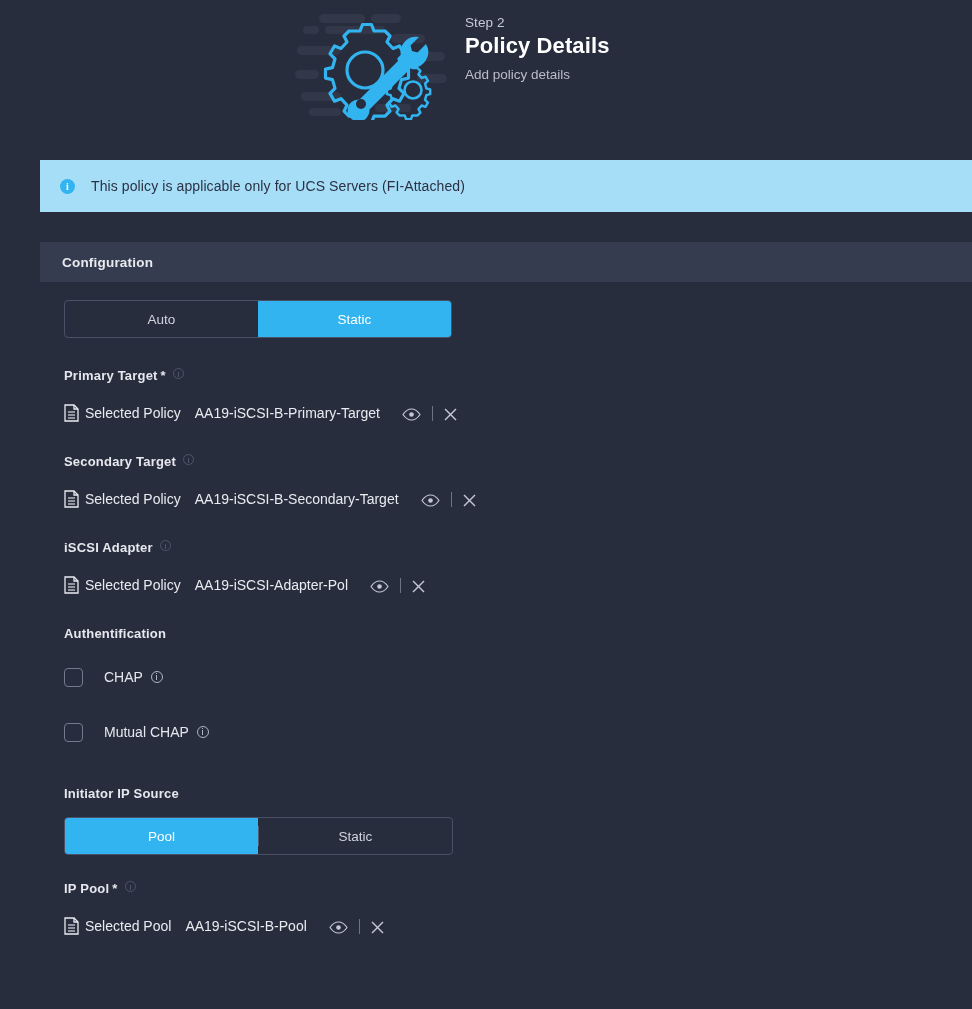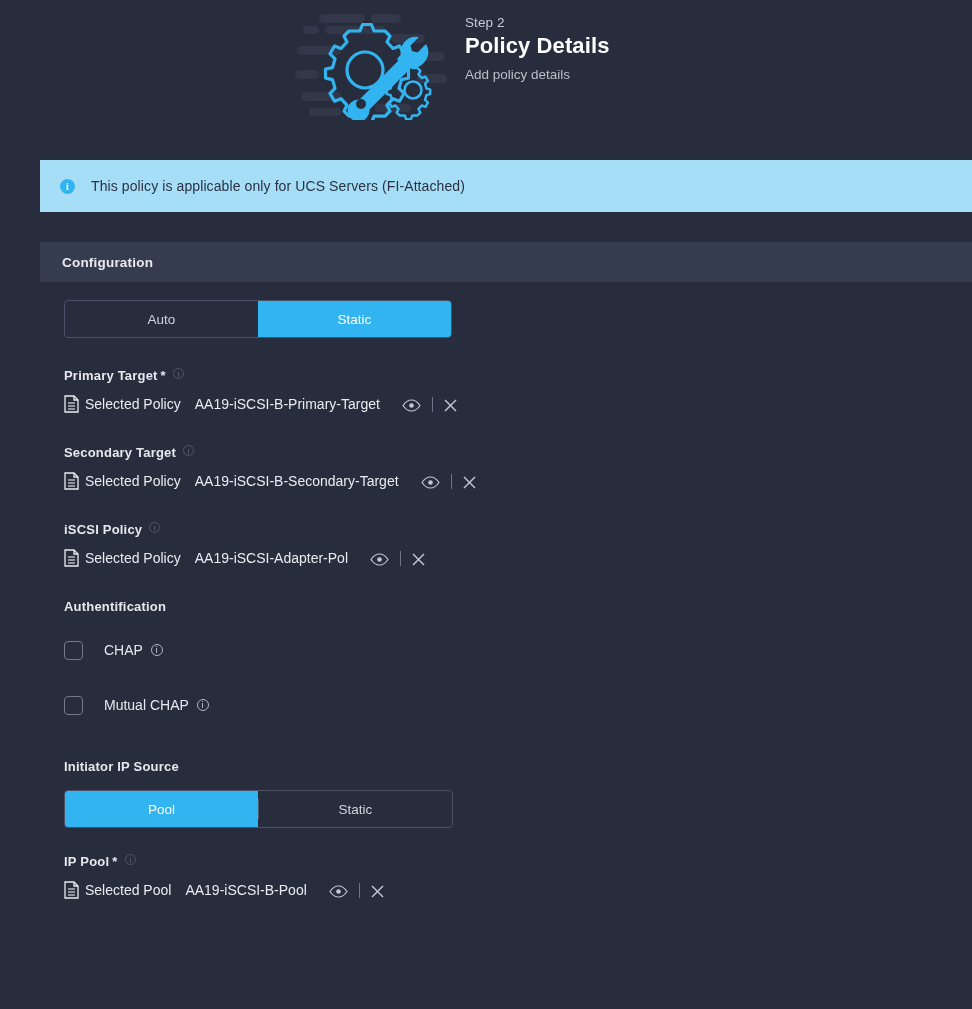--- a/index.html
+++ b/index.html
@@ -96,21 +96,21 @@
     border: 1px solid #4e5568; margin-left: 7px;
     display: inline-block; position: relative; top: 0px;
   }
   .info-dim::after {
     content: ""; position: absolute; left: 4px; top: 2.5px;
     width: 1px; height: 5px; background: #4e5568;
   }
 
   
   .sel-row {
-    display: flex; align-items: center; margin-top: 10px; height: 22px;
+    display: flex; align-items: center; margin-top: 19px; height: 22px;
   }
   .doc-icon { width: 15px; height: 18px; flex: 0 0 15px; margin-right: 6px; }
   .sel-kind { font-size: 14px; color: #e9ebf0; }
   .sel-value { font-size: 14px; color: #e9ebf0; margin-left: 14px; }
   .sel-actions { display: flex; align-items: center; margin-left: 22px; }
   .eye-icon { width: 19px; height: 13px; }
   .pipe {
     width: 1px; height: 15px; background: #6d7488; margin: 0 11px;
   }
   .x-icon { width: 13px; height: 13px; }
@@ -290,21 +290,21 @@
                 <line x1="12" y1="1" x2="1" y2="12" stroke="#c3c8d4" stroke-width="1.4"></line>
               </svg>
             </span>
           </span>
         </div>
       </div>
 
       
       <div class="mt-sec">
         <div class="field-label">
-          <span>iSCSI Policy</span>
+          <span>iSCSI Adapter</span>
           <span class="info-dim"></span>
         </div>
         <div class="sel-row">
           <span class="doc-icon">
             <svg viewBox="0 0 15 18" width="15" height="18">
               <path d="M1 1 h9 l4 4 v12 h-13 Z" fill="none" stroke="#e9ebf0" stroke-width="1.3"></path>
               <path d="M10 1 v4 h4" fill="none" stroke="#e9ebf0" stroke-width="1.3"></path>
               <g stroke="#e9ebf0" stroke-width="1.1">
                 <line x1="4" y1="8" x2="11" y2="8"></line>
                 <line x1="4" y1="11" x2="11" y2="11"></line>

